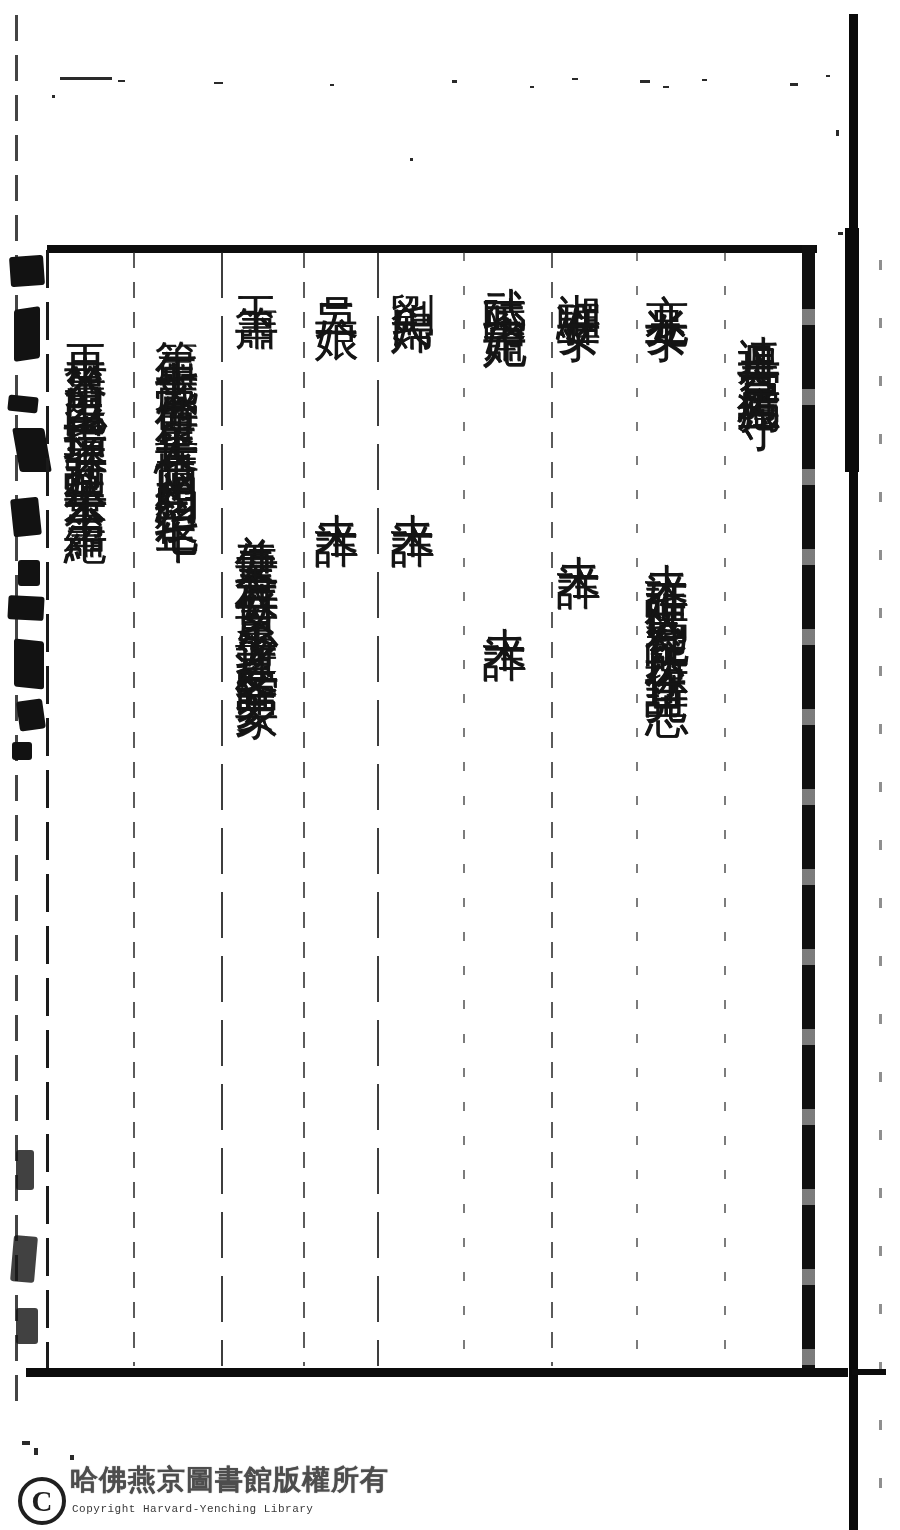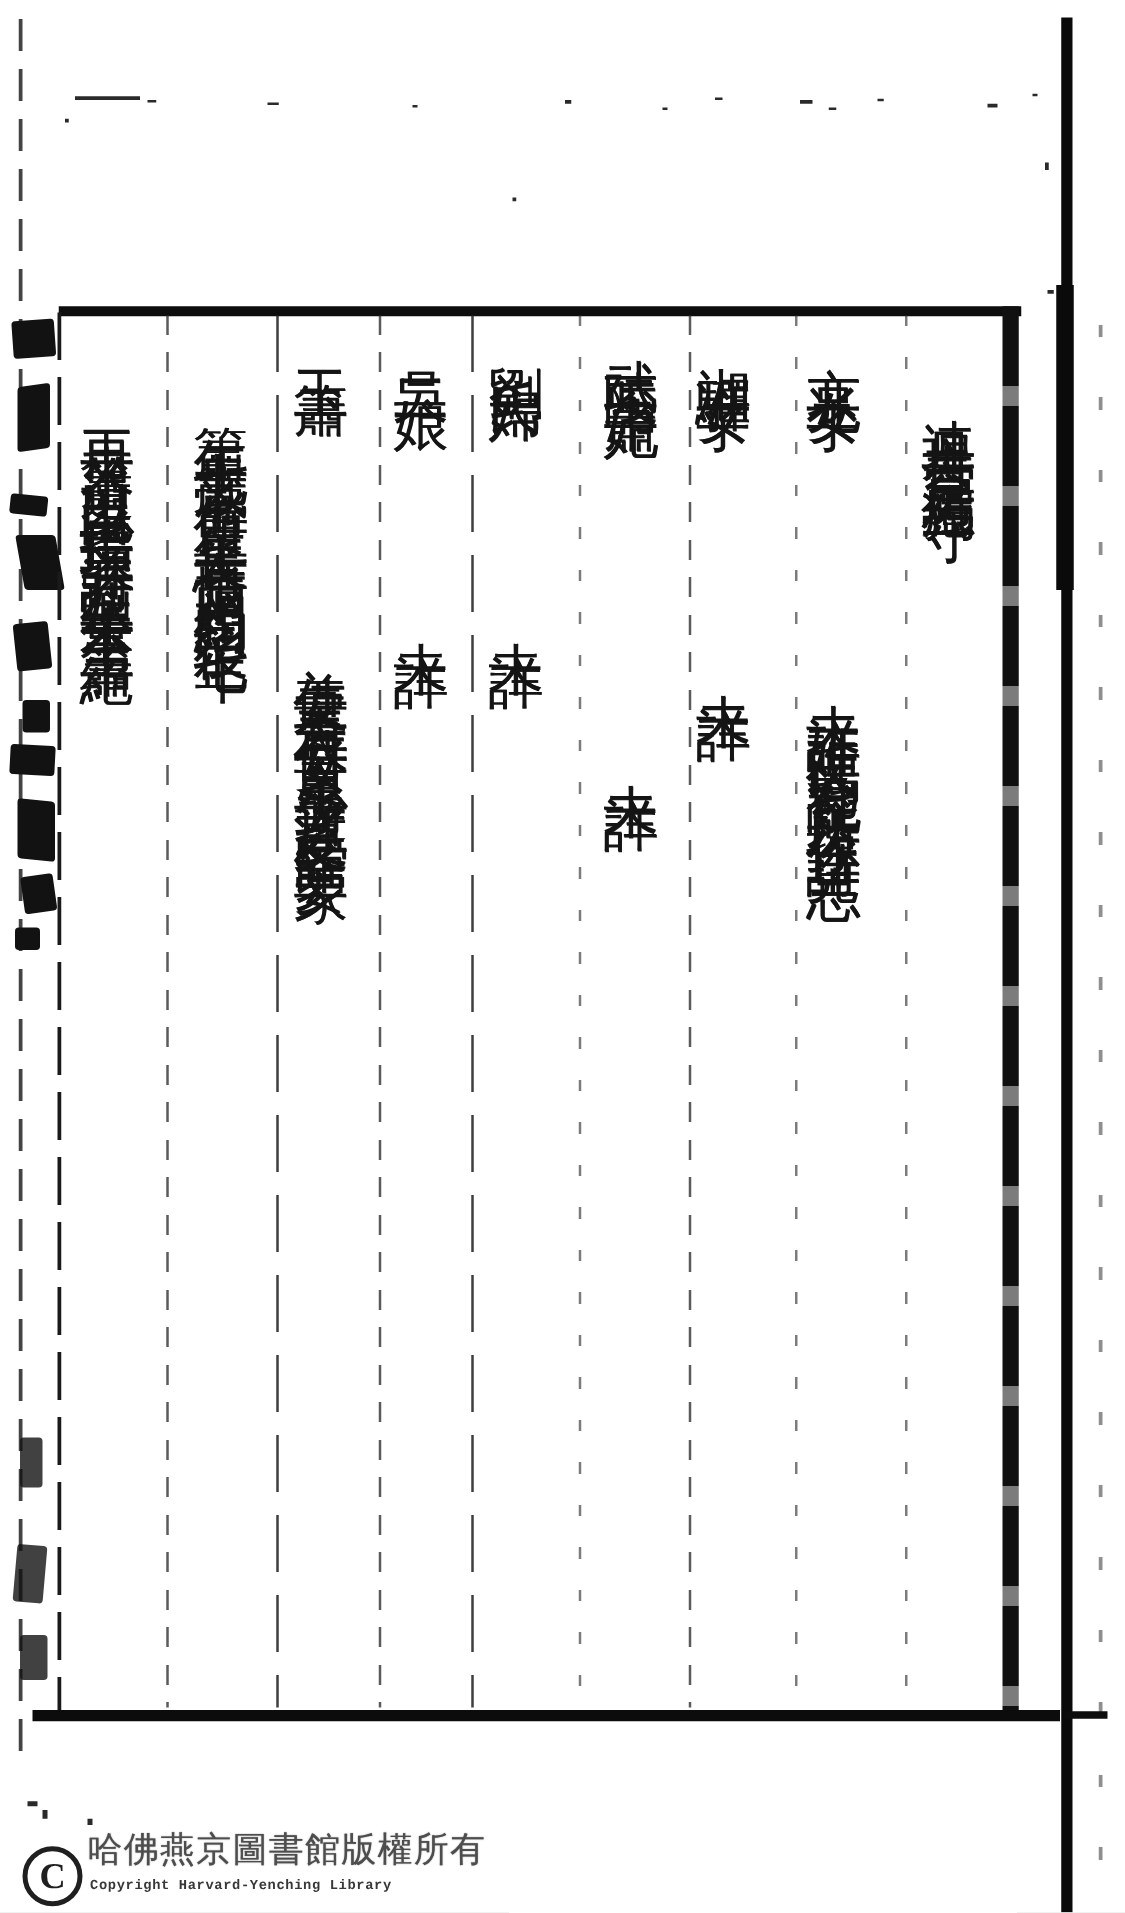--- a/index.html
+++ b/index.html
@@ -49,24 +49,25 @@
     display:flex; align-items:center; justify-content:center;
     color:#1f1f1f; font-size:29px; font-weight:bold;
     font-family:"Liberation Serif",serif;
   }
   .stamp-cn {
     position:absolute; left:70px; top:1461px;
     color:#4d4d4d; font-size:28px; letter-spacing:1px;
     font-family:"Liberation Serif","DejaVu Serif",serif;
     text-shadow:0 0 1px #6a6a6a;
     white-space:nowrap;
+    font-weight:bold;
   }
   .stamp-en {
     position:absolute; left:72px; top:1503px;
-    color:#383838; font-size:11px; font-weight:bold; letter-spacing:0.5px;
+    color:#383838; font-size:11px; font-weight:normal; letter-spacing:0.5px;
     font-family:"Liberation Mono","DejaVu Sans Mono",monospace;
     white-space:nowrap;
   }
 </style>
 </head>
 <body>
 
 <div class="page">
 
   <div class="right-bar"></div>

